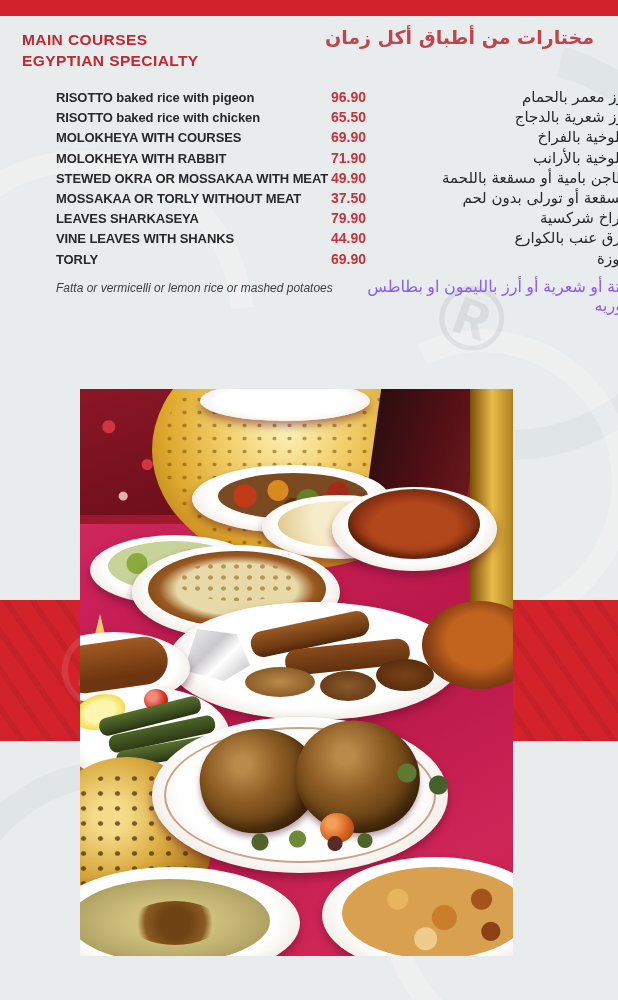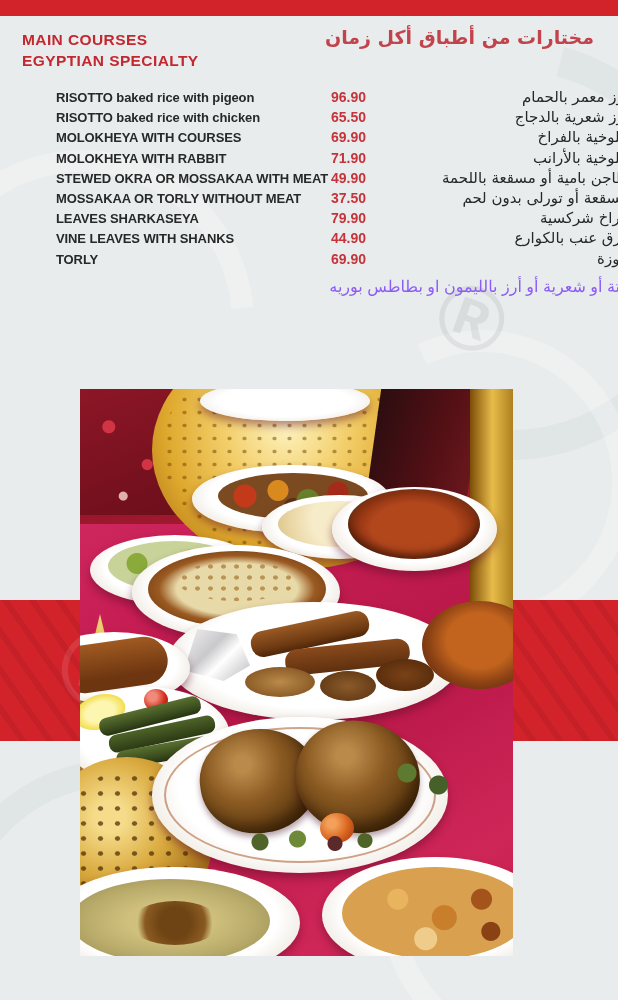--- a/index.html
+++ b/index.html
@@ -221,20 +221,21 @@
       <span class="en">VINE LEAVES WITH SHANKS</span>
       <span class="price">44.90</span>
       <span class="ar">ورق عنب بالكوارع</span>
     </div>
     <div class="mrow">
       <span class="en">TORLY</span>
       <span class="price">69.90</span>
       <span class="ar">موزة</span>
     </div>
     <div class="notes">
+      <span class="note-en">Fatta or vermicelli or lemon rice or mashed potatoes</span>
       <span class="note-ar">فتة أو شعرية  أو أرز بالليمون او بطاطس بوريه</span>
     </div>
   </div>
 
   <div class="red-band">
     <div class="stripes"></div>
   </div>
   <div class="wm-reg2">®</div>
 
   <div class="photo" role="img" aria-label="Table spread of Egyptian dishes on a red tablecloth: stuffed roasted pigeons, mixed grill kebabs, vine leaves with lemon, molokheya casserole, tagines, rice, pickled vegetables, hummus and crispy noodles, with perforated brass lamps behind">

